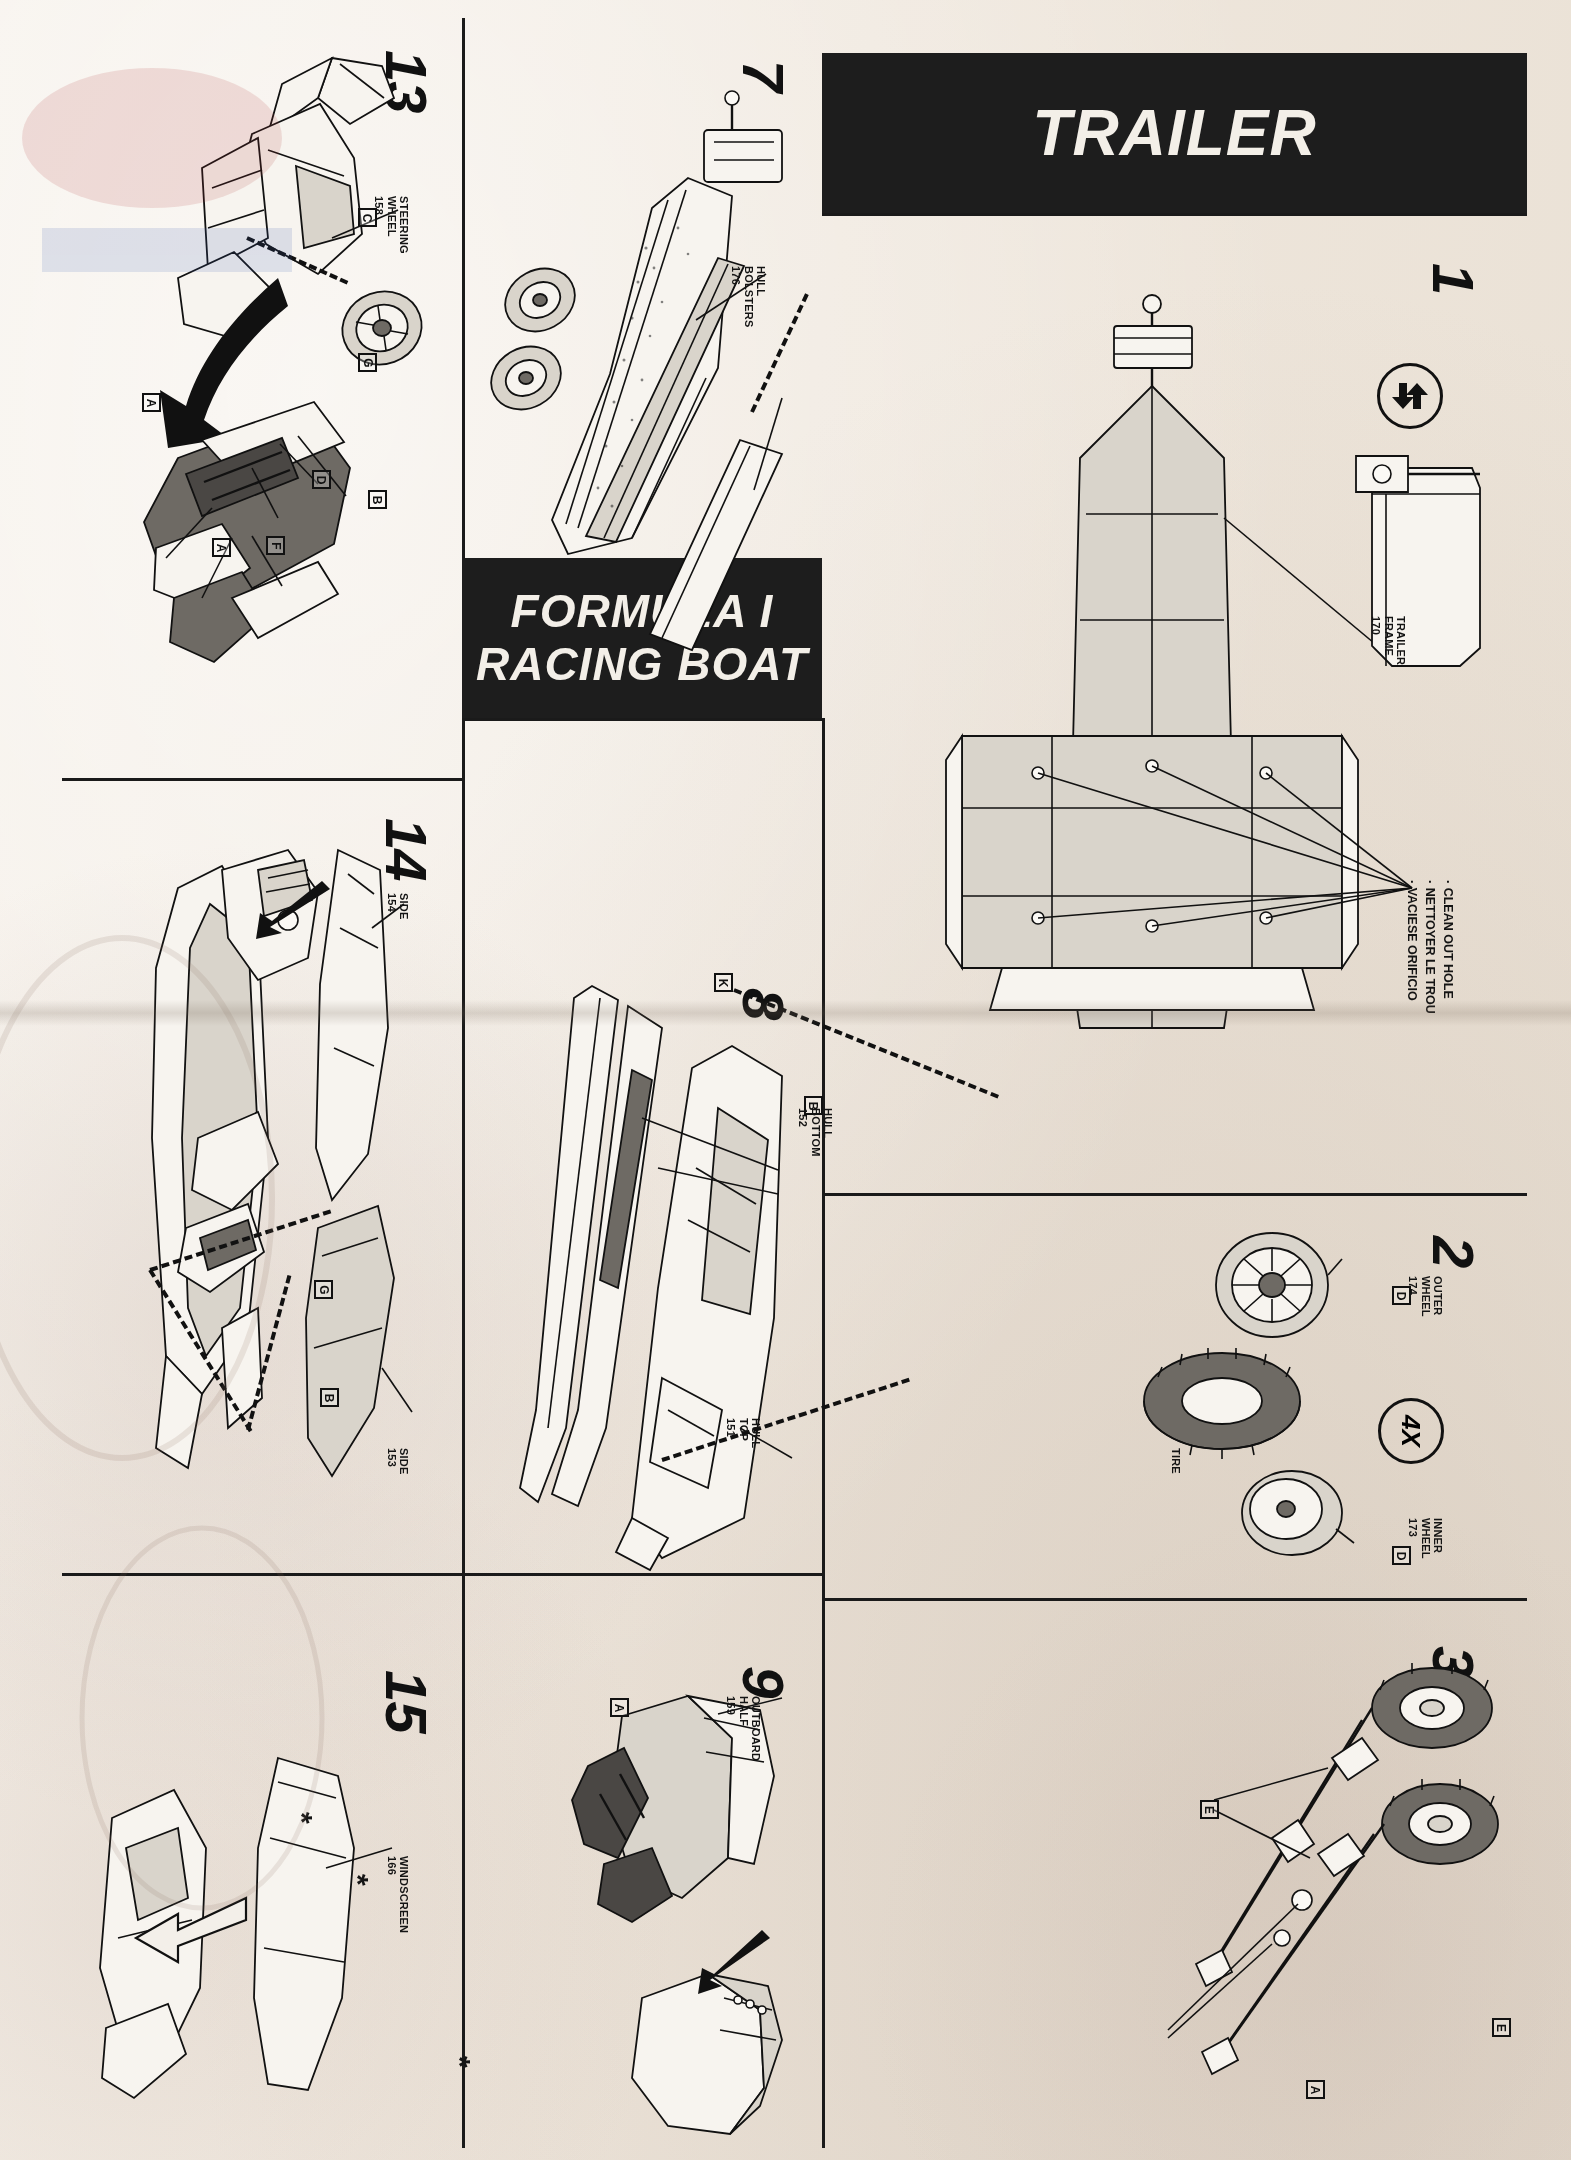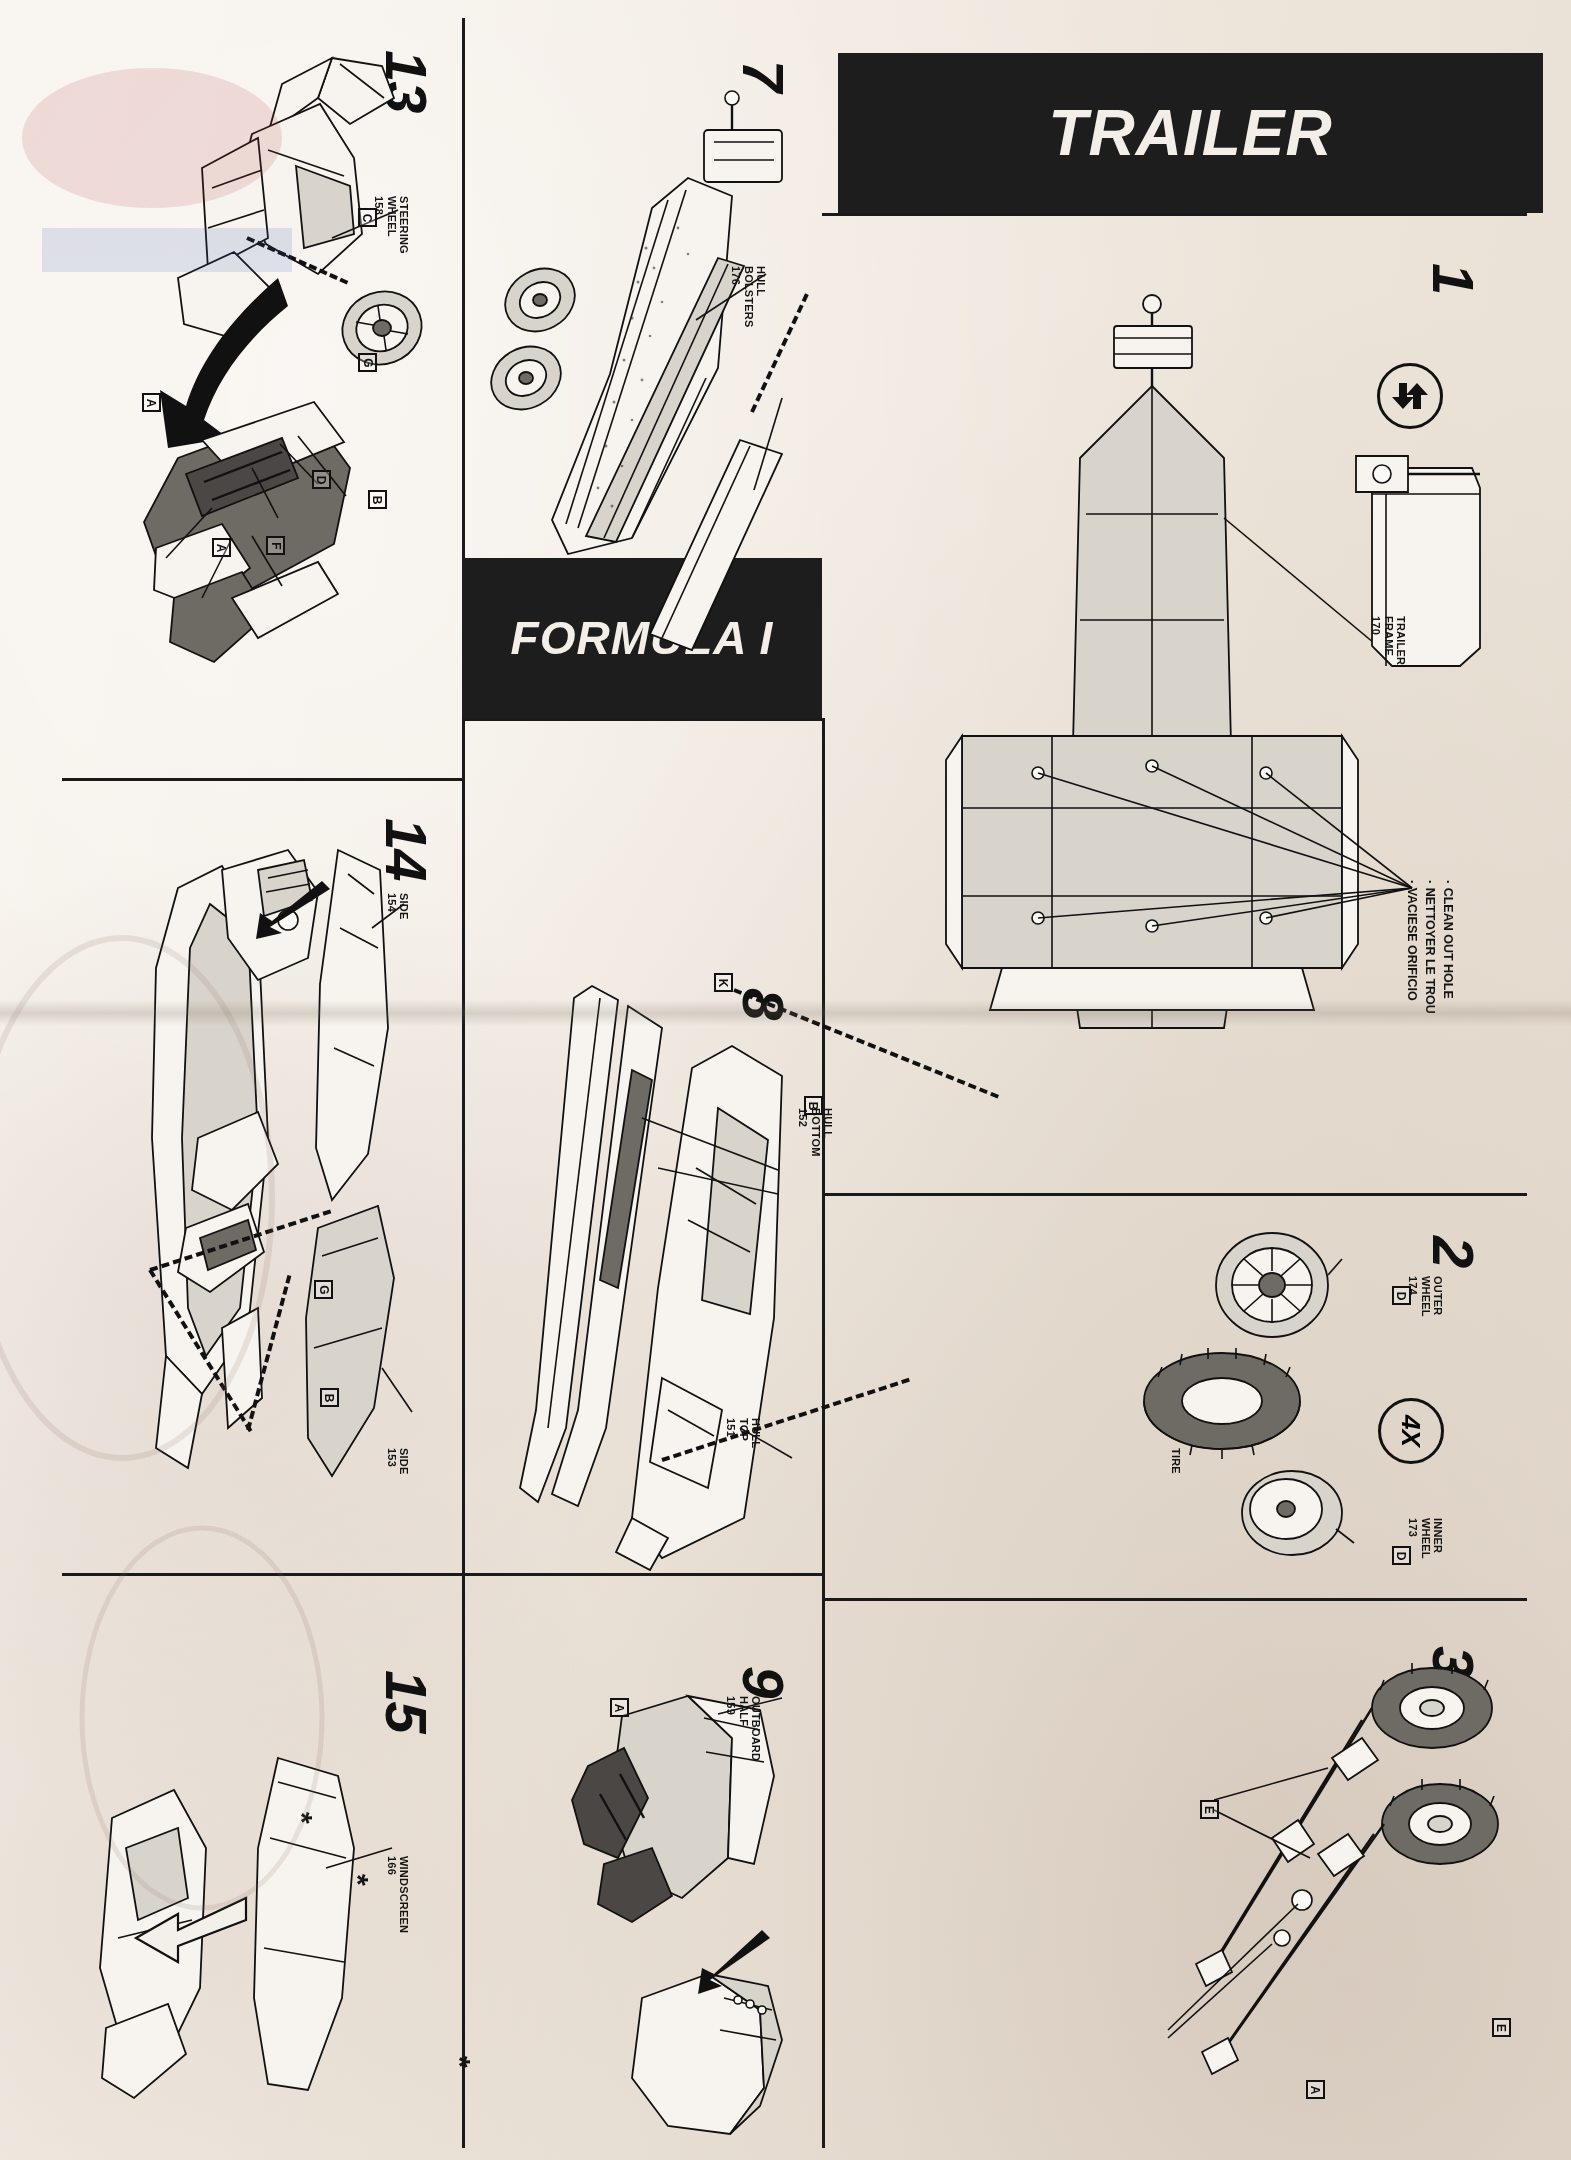--- a/index.html
+++ b/index.html
@@ -131,27 +131,28 @@
   <div class="rule-v" style="left:400px; top:1560px; height:570px;"></div>
   <div class="rule-v" style="left:760px; top:700px; height:1430px;"></div>
   <div class="rule-h" style="left:0px; top:760px; width:400px;"></div>
   <div class="rule-h" style="left:0px; top:1555px; width:400px;"></div>
   <div class="rule-h" style="left:400px; top:700px; width:360px;"></div>
   <div class="rule-h" style="left:400px; top:1555px; width:360px;"></div>
   <div class="rule-h" style="left:760px; top:1175px; width:705px;"></div>
   <div class="rule-h" style="left:760px; top:1580px; width:705px;"></div>
   <div class="rule-h" style="left:760px; top:195px; width:705px;"></div>
 
-  <div class="banner" style="left:760px; top:35px; width:705px; height:160px; font-size:64px;margin-left:16px;">
+  <div class="banner" style="left:760px; top:35px; width:705px; height:160px; font-size:64px;">
     <span>TRAILER</span>
   </div>
 
   <div class="banner" style="left:400px; top:700px; width:360px; height:0px;"></div>
   <div class="banner" style="left:400px; top:540px; width:360px; height:160px; flex-direction:column; font-size:46px; line-height:1.15;">
     <span>FORMULA I</span>
+    <span>RACING BOAT</span>
   </div>
 
   <div class="stepnum" style="left:1425px; top:245px;">1</div>
 
   <div class="circ" style="left:1315px; top:345px; width:66px; height:66px;">
     <svg width="46" height="46" viewBox="0 0 46 46">
       <path class="arrow" d="M10 16 L22 5 L22 12 L36 12 L36 20 L22 20 L22 27 Z"></path>
       <path class="arrow" d="M36 30 L24 41 L24 34 L10 34 L10 26 L24 26 L24 19 Z" transform="translate(0,0)"></path>
     </svg>
   </div>

